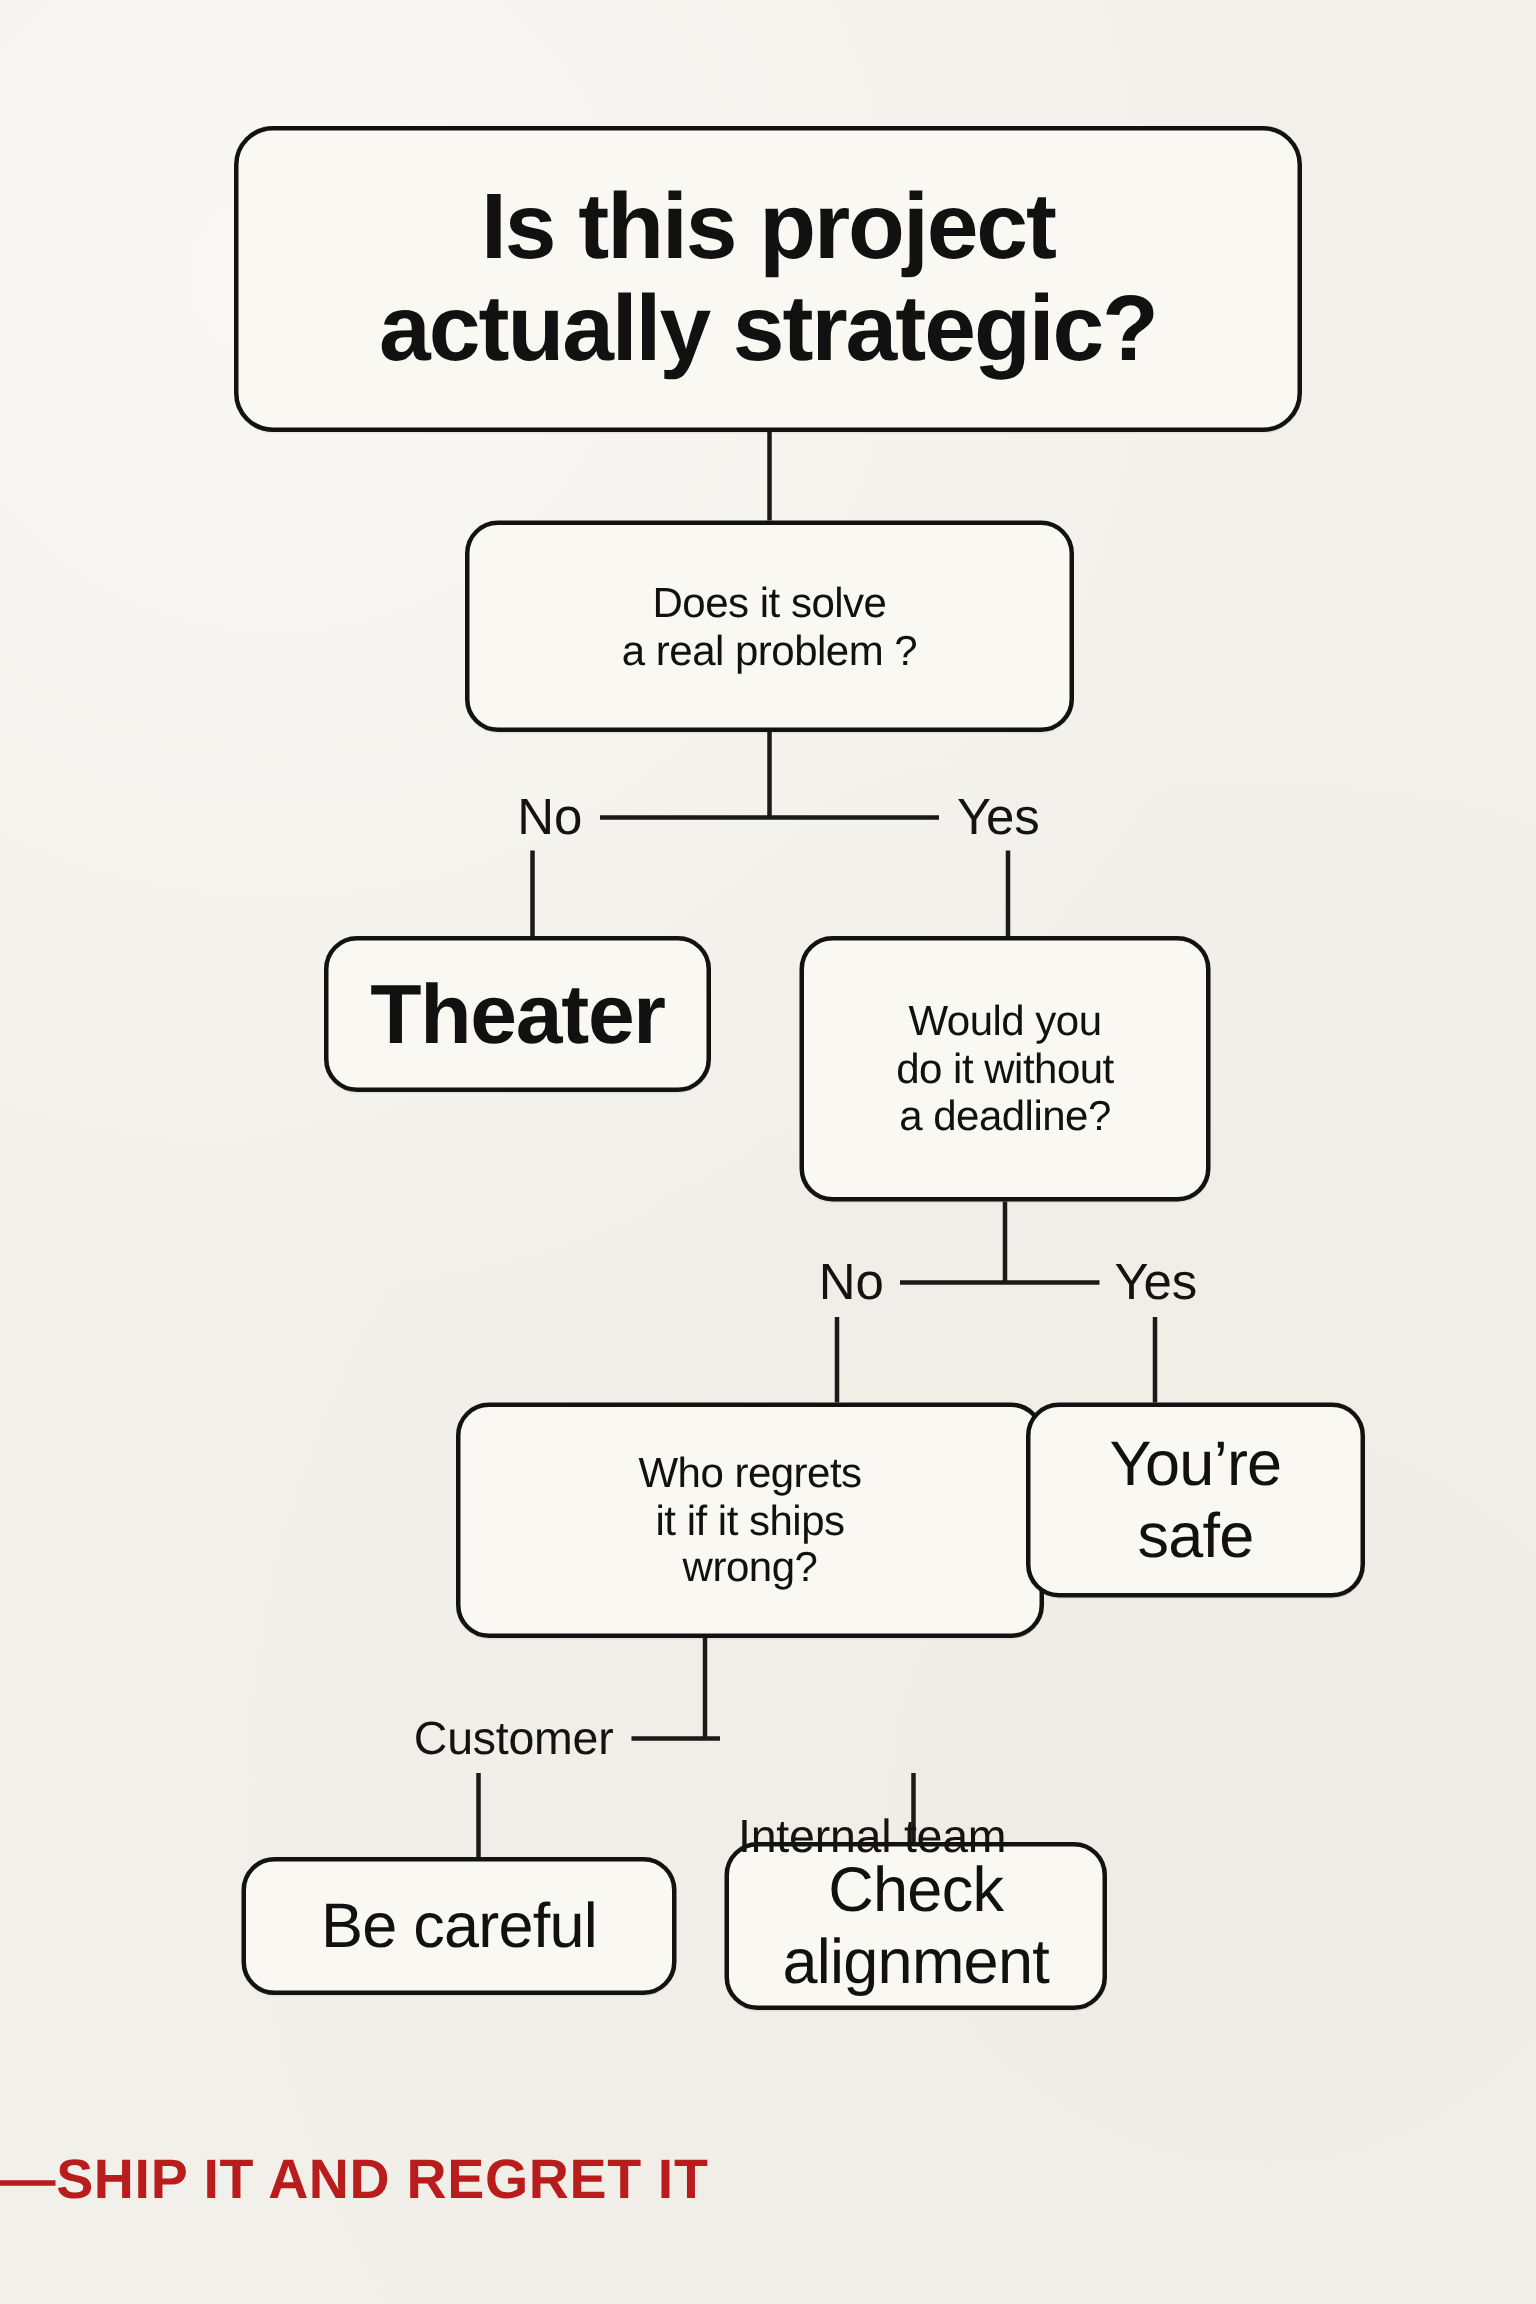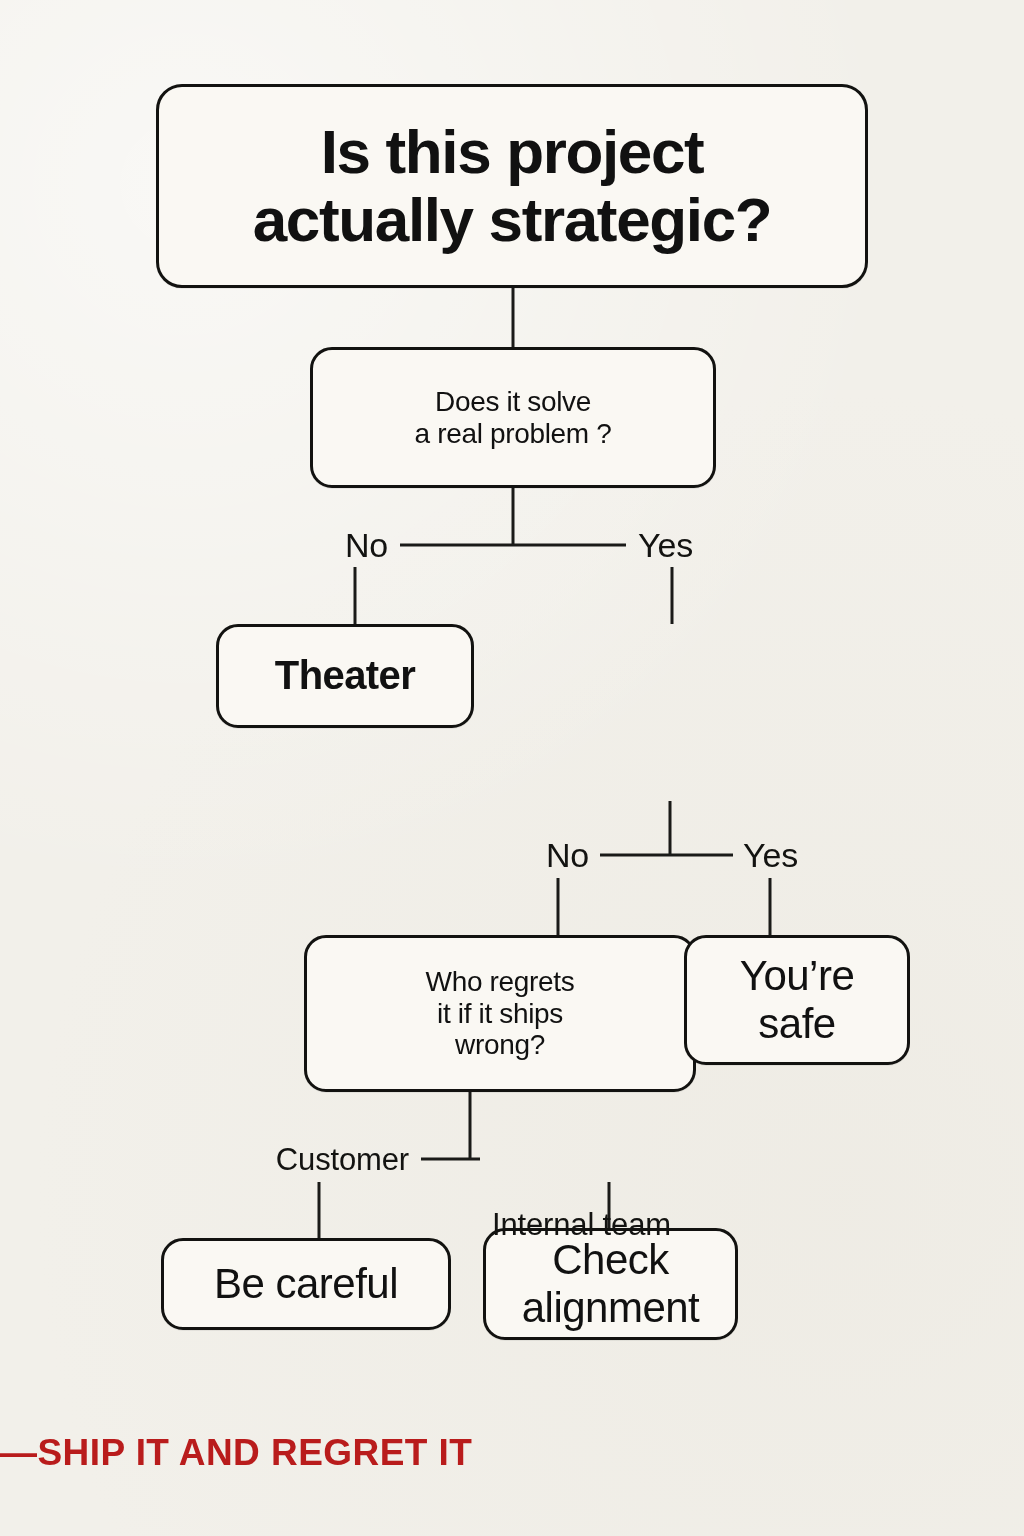--- a/index.html
+++ b/index.html
@@ -79,21 +79,21 @@
     font-size: 28px;
     font-weight: 400;
     letter-spacing: -0.012em;
   }
   .node.outcome {
     font-size: 42px;
     font-weight: 500;
     letter-spacing: -0.012em;
   }
   .node.outcome-strong {
-    font-size: 40px;
+    font-size: 56px;
     font-weight: 600;
     letter-spacing: -0.015em;
     text-align: center;
   }
 
   
   .edge-label {
     position: absolute;
     font-size: 34px;
     font-weight: 400;
@@ -160,20 +160,25 @@
 
   <div class="node question" style="left:310px; top:347px; width:406px; height:141px;">
     <span class="txt">Does it solve
 a real problem ?</span>
   </div>
 
   <div class="node outcome-strong" style="left:216px; top:624px; width:258px; height:104px;">
     <span class="txt">Theater</span>
   </div>
 
+  <div class="node question" style="left:533px; top:624px; width:274px; height:177px;">
+    <span class="txt">Would you
+do it without
+a deadline?</span>
+  </div>
 
   <div class="node question" style="left:304px; top:935px; width:392px; height:157px;">
     <span class="txt">Who regrets
 it if it ships
 wrong?</span>
   </div>
 
   <div class="node outcome" style="left:684px; top:935px; width:226px; height:130px;">
     <span class="txt">You’re
 safe</span>

